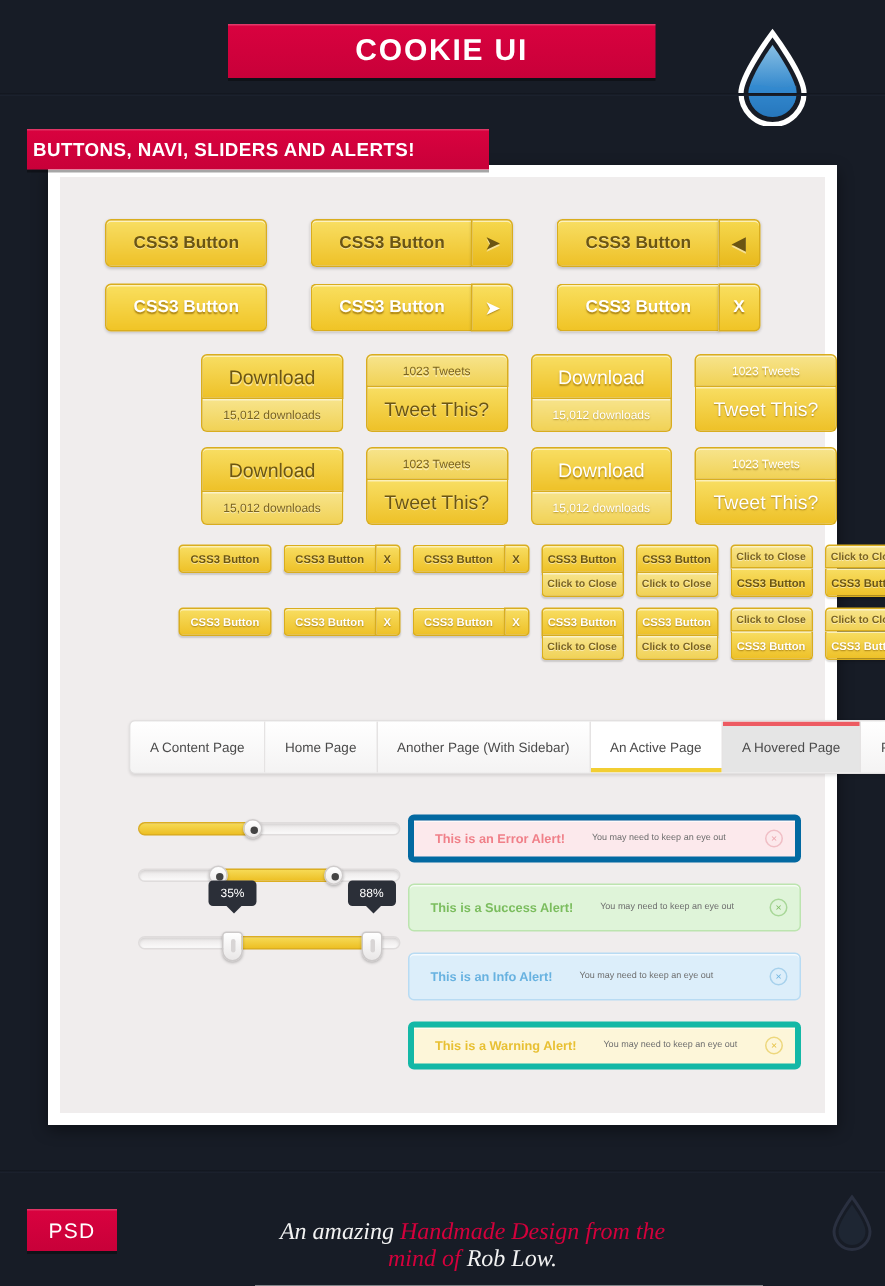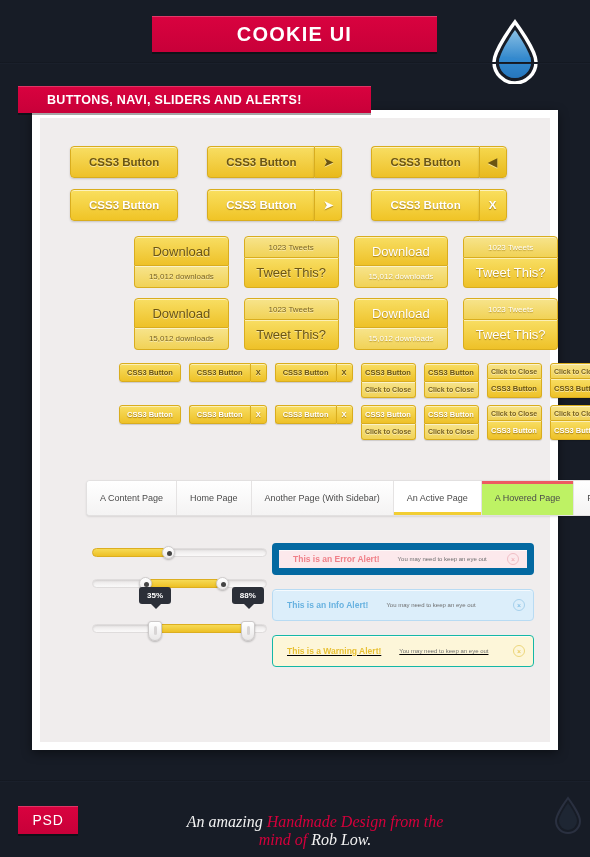--- a/index.html
+++ b/index.html
@@ -21,24 +21,24 @@
   .title-badge span{
     color:#fff; font-weight:bold; font-size:20px; letter-spacing:1.2px;
   }
   .drop-logo{ position:absolute; left:488px; top:18px; }
   .hr-line{
     position:absolute; left:0; top:62px; width:590px; height:2px;
     background:linear-gradient(#11151d,#1d2330);
   }
   
   .section-banner{
-    position:absolute; left:18px; top:86px; width:353px; height:27px;
+    position:absolute; left:18px; top:86px; width:308px; height:27px;
     background:linear-gradient(#D9023F,#C80039);
     box-shadow:0 2px 0 rgba(0,0,0,.35), inset 0 1px 0 rgba(255,255,255,.2);
-    display:flex; align-items:center; padding-left:29px; z-index:5;
+    display:flex; align-items:center; padding-left:4px; z-index:5;
   }
   .section-banner span{ color:#fff; font-weight:bold; font-size:12.5px; letter-spacing:.3px; }
   
   .panel{
     position:absolute; left:32px; top:110px; width:526px; height:640px;
     background:#fff; padding:8px;
     box-shadow:0 3px 10px rgba(0,0,0,.45);
   }
   .panel-inner{ width:100%; height:100%; background:#F0EDED; position:relative; }
 
@@ -132,21 +132,21 @@
     height:34px; padding:0 13px; font-size:9px; color:#4B4B4B;
     border-right:1px solid #E5E3E3; background:linear-gradient(#ffffff,#f4f3f3);
     cursor:pointer; white-space:nowrap;
   }
   .tab:last-child{ border-right:none; }
   .tab.active{ background:#fff; }
   .tab.active::after{
     content:""; position:absolute; left:0; right:0; bottom:0; height:3px;
     background:#F2CE33;
   }
-  .tab.hovered{ background:#bef264; }
+  .tab.hovered{ background:#e5e5e5; }
   .tab.hovered::before{
     content:""; position:absolute; left:0; right:0; top:0; height:3px;
     background:#ED5B62;
   }
   
   .sliders{ position:absolute; left:52px; top:430px; width:175px; }
   .slider{ position:relative; height:9px; margin-bottom:22px; }
   .track{
     position:absolute; left:0; right:0; top:0; height:9px; border-radius:5px;
     background:linear-gradient(#E9E6E6,#FBFAFA);
@@ -172,21 +172,21 @@
     background:linear-gradient(#ffffff,#E9E7E7);
     border:1px solid #CCC9C9; border-radius:3px 3px 7px 7px;
     box-shadow:0 1px 2px rgba(0,0,0,.25);
   }
   .pin::after{
     content:""; position:absolute; left:5px; top:4px; width:3px; height:9px;
     background:#D8D5D5; border-radius:2px;
   }
   .tip{
     position:absolute; top:-37px; transform:translateX(-50%);
-    background:#2B2F38; color:#fff; font-size:8px; font-weight:bold;
+    background:#2B2F38; color:#fff; font-size:8px; font-weight:normal;
     padding:4px 8px; border-radius:3px; white-space:nowrap;
   }
   .tip::after{
     content:""; position:absolute; left:50%; margin-left:-4px; bottom:-5px;
     border-left:5px solid transparent; border-right:5px solid transparent;
     border-top:5px solid #2B2F38;
   }
   
   .alerts{ position:absolute; left:232px; top:425px; width:262px; }
   .alert{
@@ -196,30 +196,30 @@
     box-shadow:inset 0 1px 0 rgba(255,255,255,.7);
   }
   .alert .a-title{ font-size:8.5px; font-weight:bold; flex:0 0 auto; }
   .alert .a-sub{ font-size:6px; color:#6E6E6E; margin-left:18px; }
   .alert .a-close{
     position:absolute; right:8px; top:50%; margin-top:-6px;
     width:12px; height:12px; border-radius:50%;
     display:flex; align-items:center; justify-content:center;
     font-size:7px; cursor:pointer;
   }
-  .alert.error{ background:#FCE9EC; border:7px solid #0369a1; }
+  .alert.error{ background:#FCE9EC; border:4px solid #0369a1; }
   .alert.error .a-title{ color:#F08089; }
   .alert.error .a-close{ border:1px solid #F0BEC5; color:#EDA4AC; }
   .alert.success{ background:#DFF4D9; border:1px solid #BCE4AF; }
   .alert.success .a-title{ color:#7BBD5E; }
   .alert.success .a-close{ border:1px solid #A8D798; color:#7FBE64; }
   .alert.info{ background:#DCEEFA; border:1px solid #B8DBF3; }
   .alert.info .a-title{ color:#68B2E0; }
   .alert.info .a-close{ border:1px solid #A7D1EC; color:#6EB4E1; }
-  .alert.warning{ background:#FDF6D9; border:1px solid #14b8a6;text-decoration:underline; }
+  .alert.warning{ background:#FDF6D9; border:4px solid #14b8a6; }
   .alert.warning .a-title{ color:#E8C033; }
   .alert.warning .a-close{ border:1px solid #EDD77C; color:#E6C142; }
   
   .footer{ position:absolute; left:0; top:780px; width:590px; height:77px; }
   .footer .rule{ position:absolute; left:0; top:0; width:590px; height:2px;
     background:linear-gradient(#11151d,#1d2330); }
   .psd-badge{
     position:absolute; left:18px; top:806px; width:60px; height:28px;
     background:linear-gradient(#D9023F,#C80039);
     box-shadow:0 2px 0 rgba(0,0,0,.35), inset 0 1px 0 rgba(255,255,255,.2);
@@ -420,20 +420,25 @@
         <div class="tip" style="left:89%;">88%</div>
       </div>
     </div>
 
     <div class="alerts">
       <div class="alert error">
         <span class="a-title">This is an Error Alert!</span>
         <span class="a-sub">You may need to keep an eye out</span>
         <span class="a-close">×</span>
       </div>
+      <div class="alert success">
+        <span class="a-title">This is a Success Alert!</span>
+        <span class="a-sub">You may need to keep an eye out</span>
+        <span class="a-close">×</span>
+      </div>
       <div class="alert info">
         <span class="a-title">This is an Info Alert!</span>
         <span class="a-sub">You may need to keep an eye out</span>
         <span class="a-close">×</span>
       </div>
       <div class="alert warning">
         <span class="a-title">This is a Warning Alert!</span>
         <span class="a-sub">You may need to keep an eye out</span>
         <span class="a-close">×</span>
       </div>

